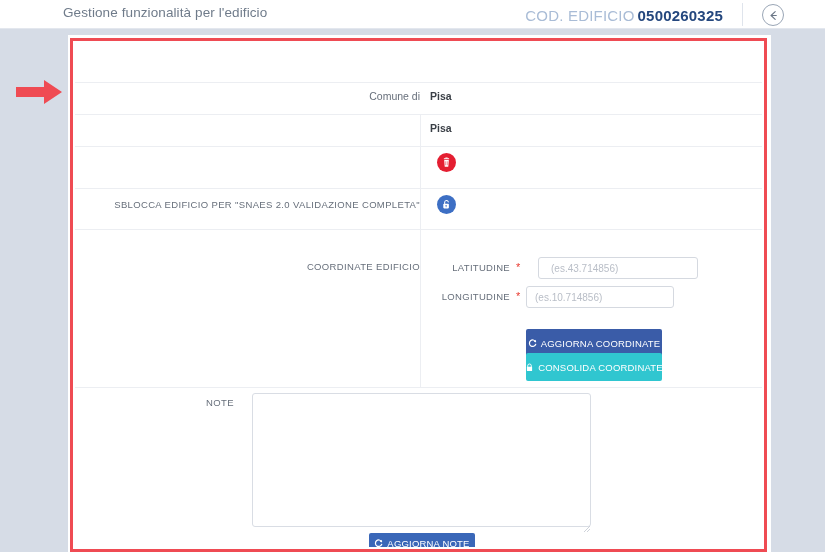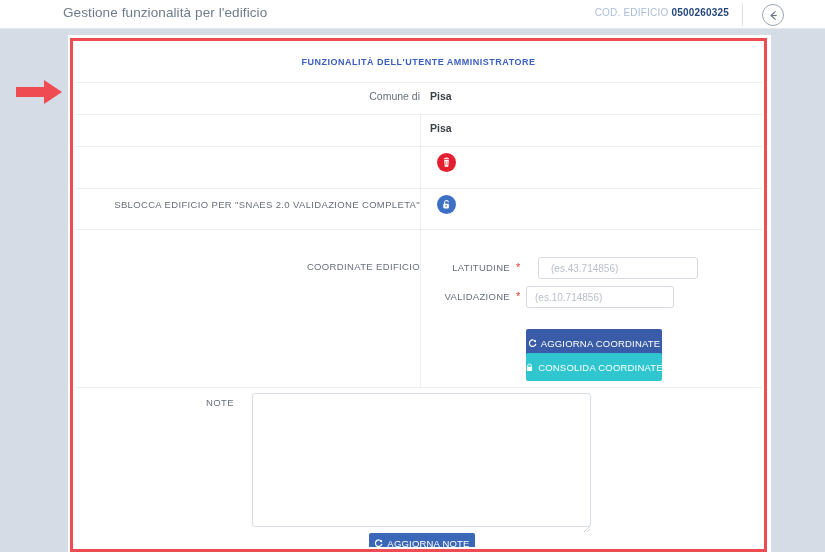--- a/index.html
+++ b/index.html
@@ -29,22 +29,22 @@
   .topbar-title {
     position: absolute;
     left: 63px; top: 5px;
     font-size: 13.5px;
     color: #6f7b8a;
     letter-spacing: 0.1px;
     white-space: nowrap;
   }
   .cod-wrap {
     position: absolute;
-    right: 96px; top: 7px;
-    font-size: 10px;
+    right: 102px; top: 7px;
+    font-size: 15px;
     white-space: nowrap;
     letter-spacing: 0.2px;
   }
   .cod-label { color: #a9bcd6; }
   .cod-value { color: #24477e; font-weight: bold; margin-left: 3px; }
   .topbar-sep {
     position: absolute;
     right: 82px; top: 3px;
     width: 1px; height: 23px;
     background: #dfe4ec;
@@ -255,21 +255,20 @@
       </span>
     </div>
   </div>
 
   <div class="page-body">
 
     <div class="white-card"></div>
 
     <div class="panel">
 
-      <div class="panel-heading">FUNZIONALITÀ DELL'UTENTE AMMINISTRATORE</div>
 
       <div class="hline" style="top:39px;"></div>
       <div class="hline" style="top:71px;"></div>
       <div class="hline" style="top:103px;"></div>
       <div class="hline" style="top:145px;"></div>
       <div class="hline" style="top:186px;"></div>
       <div class="hline" style="top:344px;"></div>
 
       <div class="vline" style="left:345px; top:71px;  height:32px;"></div>
       <div class="vline" style="left:345px; top:103px; height:42px;"></div>
@@ -304,21 +303,21 @@
           </svg>
         </span>
       </div>
 
       <div class="lbl lbl-caps" style="left:45px; top:218px; width:300px;">COORDINATE EDIFICIO</div>
 
       <div class="coord-lbl" style="left:350px; top:219px; width:85px;">LATITUDINE</div>
       <div class="req-star" style="left:441px; top:219px;">*</div>
       <input class="coord-input" style="left: 463px; top: 214px; width: 160px; padding-left: 12px;" placeholder="(es.43.714856)">
 
-      <div class="coord-lbl" style="left:340px; top:248px; width:95px;">VALIDAZIONE</div>
+      <div class="coord-lbl" style="left:340px; top:248px; width:95px;">LONGITUDINE</div>
       <div class="req-star" style="left:441px; top:248px;">*</div>
       <input class="coord-input" style="left: 451px; top: 243px; width: 148px;" placeholder="(es.10.714856)">
 
       <div class="btn btn-navy" style="left:451px; top:286px; width:136px;">
         <span>
           <svg width="9" height="9" viewBox="0 0 10 10">
             <path d="M8.4 3.0 A3.6 3.6 0 1 0 8.6 5.9" fill="none" stroke="#ffffff" stroke-width="1.35" stroke-linecap="round"></path>
             <path d="M8.9 0.7 L8.9 3.3 L6.3 3.3 Z" fill="#ffffff"></path>
           </svg>
         </span>

